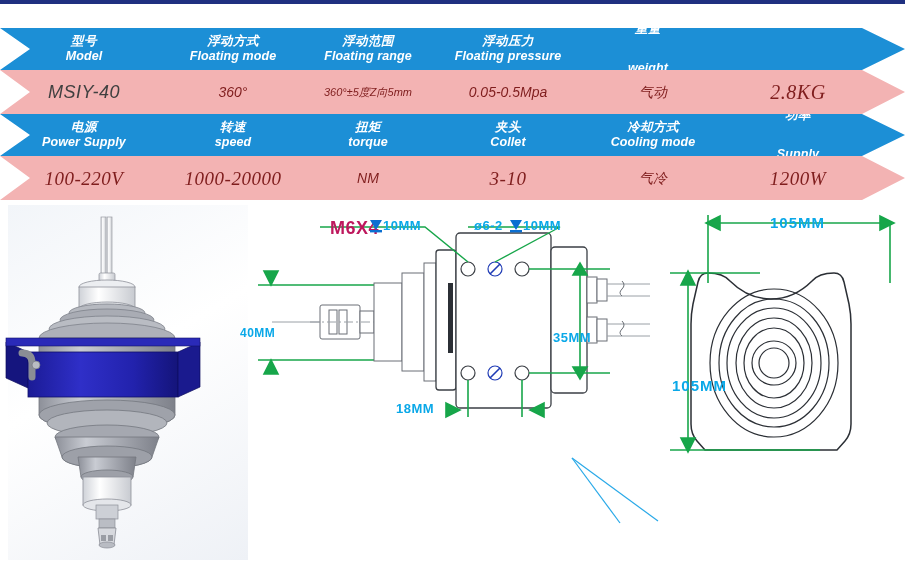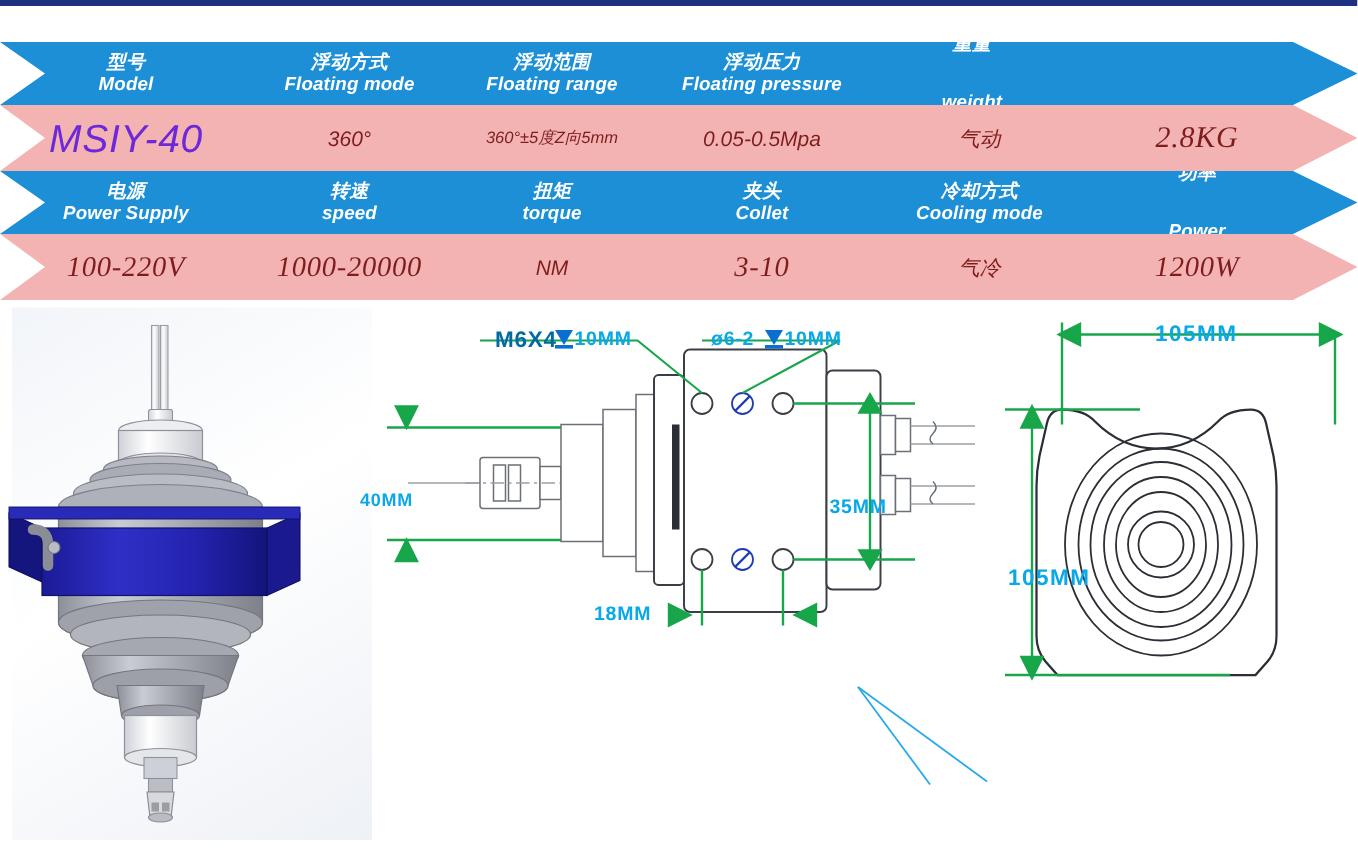--- a/index.html
+++ b/index.html
@@ -58,21 +58,21 @@
   .hdr-cn{
     color:#ffffff;font-weight:bold;font-size:12.5px;letter-spacing:.4px;line-height:15px;
   }
   .hdr-en{
     color:#ffffff;font-weight:bold;font-size:12.5px;letter-spacing:.1px;line-height:15px;
   }
   .val{
     color:#7f1d1d;font-size:14px;line-height:17px;font-weight:normal;
   }
   .val.model{
-    font-size:26px;color:#6d28d9;letter-spacing:.5px;
+    font-size:18px;color:#404040;letter-spacing:.5px;
   }
   .val.small{font-size:11px;}
   .val.serif{font-family:"Liberation Serif","DejaVu Serif",serif;font-size:19px;letter-spacing:.5px;}
   .val.serif-lg{font-family:"Liberation Serif","DejaVu Serif",serif;font-size:20px;letter-spacing:.5px;}
 
   
   .illus{position:absolute;left:0;top:205px;width:905px;height:362px;}
 
   
   .render-panel{
@@ -156,21 +156,21 @@
         <div class="cell c3">
           <span class="hdr-cn">夹头</span>
           <span class="hdr-en">Collet</span>
         </div>
         <div class="cell c4">
           <span class="hdr-cn">冷却方式</span>
           <span class="hdr-en">Cooling mode</span>
         </div>
         <div class="cell c5">
           <span class="hdr-cn">功率</span>
-          <span class="hdr-en">Power</span>
+          <span class="hdr-en">Supply</span>
         </div>
       </div>
     </div>
 
     <div class="band value">
       <div class="row-inner">
         <div class="cell c0">
           <span class="val serif">100-220V</span>
         </div>
         <div class="cell c1">
@@ -334,21 +334,21 @@
       </g>
 
       <g stroke="#17a64a" stroke-width="1.4" fill="none">
         <path d="M70 22 L175 22 L218 57"></path>
         <path d="M218 22 L310 22 L245 57"></path>
       </g>
     </svg>
 
     <div style="position:absolute;left:240px;top:121px;color:#0aa8e8;font-weight:bold;font-size:12px;letter-spacing:.5px;">40MM</div>
 
-    <div style="position:absolute;left:330px;top:13px;color:#0369a1;font-weight:bold;font-size:15px;letter-spacing:.5px;">M6X4</div>
+    <div style="position:absolute;left:330px;top:13px;color:#be185d;font-weight:bold;font-size:18px;letter-spacing:.5px;">M6X4</div>
     <svg style="position:absolute;left:368px;top:12px;" width="16" height="17">
       <polygon points="2,3 14,3 8,13" fill="#0b6fd1"></polygon>
       <rect x="2" y="13" width="12" height="2.4" fill="#0b6fd1"></rect>
     </svg>
     <div style="position:absolute;left:383px;top:13px;color:#0aa8e8;font-weight:bold;font-size:13px;letter-spacing:.5px;">10MM</div>
 
     <div style="position:absolute;left:474px;top:13px;color:#0aa8e8;font-weight:bold;font-size:13px;letter-spacing:.5px;">ø6-2</div>
     <svg style="position:absolute;left:508px;top:12px;" width="16" height="17">
       <polygon points="2,3 14,3 8,13" fill="#0b6fd1"></polygon>
       <rect x="2" y="13" width="12" height="2.4" fill="#0b6fd1"></rect>

